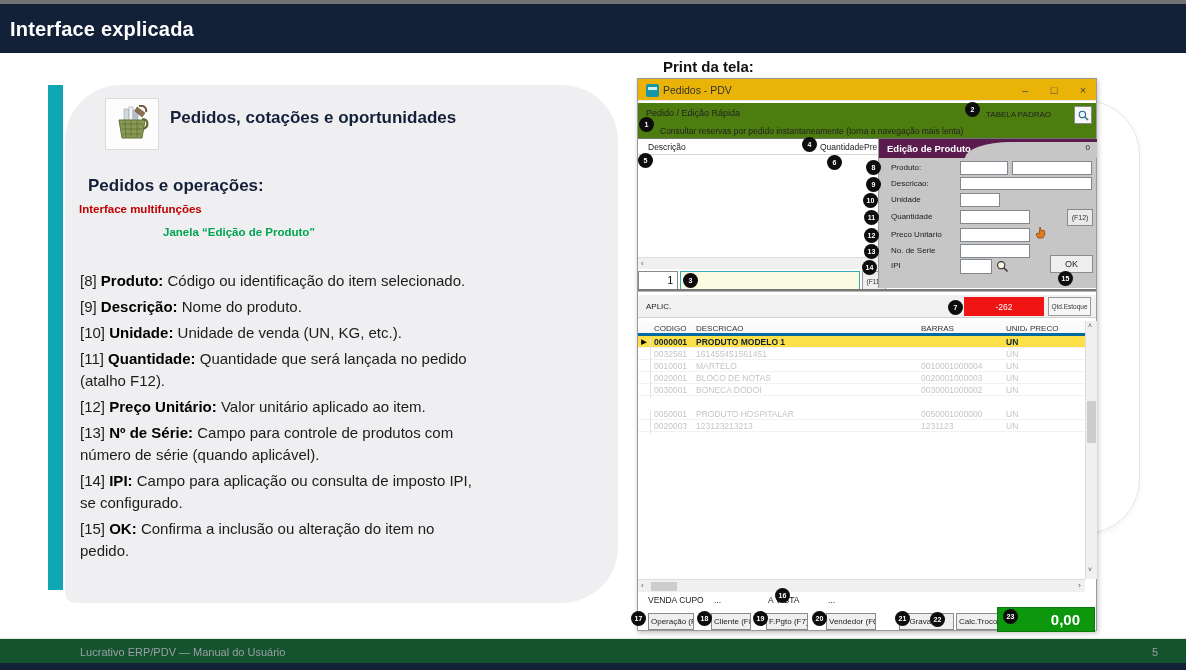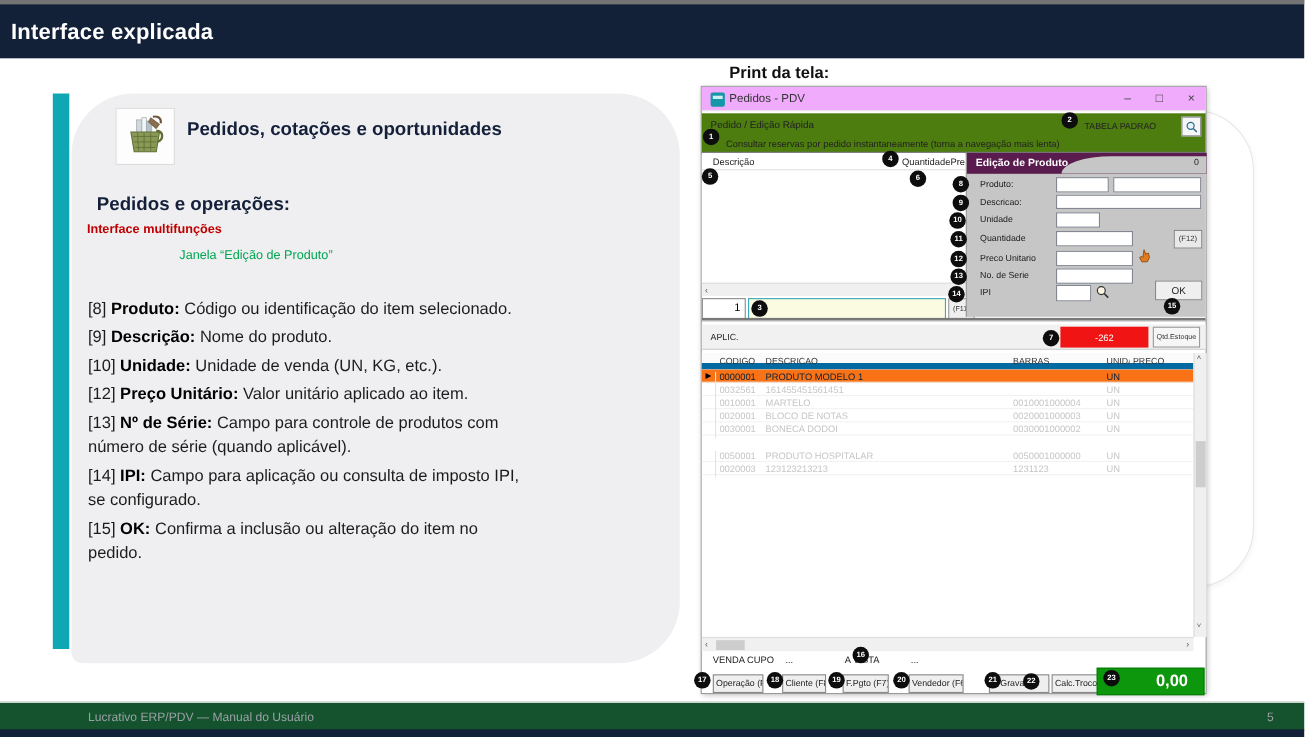--- a/index.html
+++ b/index.html
@@ -8,34 +8,34 @@
   .abs{position:absolute;}
   
   .topbar{left:0;top:0;width:1186px;height:53px;background:#122038;border-top:4px solid #737373;box-sizing:border-box;}
   .topbar h1{margin:0;padding:14px 0 0 10px;font-size:20px;font-weight:bold;color:#fff;letter-spacing:.2px;}
   .tealbar{left:48px;top:85px;width:15px;height:505px;background:#10a7b5;}
   .graycard{left:65px;top:85px;width:553px;height:518px;background:#efeff1;border-radius:56px 56px 56px 10px;}
   .iconbox{left:105px;top:98px;width:52px;height:50px;background:#fdfdfd;border:1px solid #dcdcdc;display:flex;align-items:center;justify-content:center;}
   .cardtitle{left:170px;top:108px;width:420px;font-size:17px;font-weight:bold;color:#14203a;}
   .subtitle{left:88px;top:176px;font-size:17px;font-weight:bold;color:#14203a;}
   .redline{left:79px;top:203px;font-size:11.5px;font-weight:bold;color:#c00000;}
-  .greenline{left:163px;top:226px;font-size:11.5px;font-weight:normal;color:#00a651;}
+  .greenline{left:163px;top:226px;font-size:11.5px;font-weight:bold;color:#00a651;}
   .items{left:80px;top:270px;width:395px;font-size:15px;line-height:22px;color:#1c1c1c;}
   .items p{margin:0 0 4px 0;}
   .items b{color:#000;}
   .printlbl{left:663px;top:58px;font-size:15px;font-weight:bold;color:#111;}
   .footer{left:0;top:638px;width:1186px;height:25px;background:#14532d;border-top:1px solid #e3e3e3;}
   .footer .fl{position:absolute;left:80px;top:7px;font-size:11px;color:#9aa0a6;}
   .footer .fp{position:absolute;right:28px;top:7px;font-size:11px;color:#9aa0a6;}
   .navybottom{left:0;top:663px;width:1186px;height:7px;background:#122038;}
   .decocard{left:680px;top:100px;width:458px;height:432px;background:#fff;border:1px solid #e6e6e6;border-radius:55px;box-shadow:0 2px 6px rgba(0,0,0,.05);}
   
   .win{left:637px;top:78px;width:460px;height:553px;background:#fff;border:1px solid #9a9a9a;box-shadow:1px 2px 5px rgba(0,0,0,.25);box-sizing:border-box;z-index:10;}
   .win *{box-sizing:border-box;}
-  .titlebar{position:absolute;left:0;top:0;width:458px;height:22px;background:#f0abfc;border-bottom:1px solid #e6e6e6;}
+  .titlebar{position:absolute;left:0;top:0;width:458px;height:22px;background:#eab308;border-bottom:1px solid #e6e6e6;}
   .titletxt{position:absolute;left:25px;top:5px;font-size:10.5px;color:#333;}
   .appicon{position:absolute;left:8px;top:5px;width:13px;height:13px;background:#1597a8;border-radius:2px;}
   .appicon i{position:absolute;left:2px;top:3px;width:9px;height:3px;background:#cfeef2;}
   .wctrl{position:absolute;top:3px;width:16px;height:16px;font-size:11px;color:#444;text-align:center;line-height:16px;}
   .toolbar{position:absolute;left:0;top:24px;width:458px;height:38px;background:#4d7c0f;border-bottom:3px solid #737373;}
   .tabtxt{position:absolute;left:8px;top:5px;font-size:9px;color:#222;}
   .tabela{position:absolute;left:348px;top:7px;font-size:8px;color:#222;}
   .chktxt{position:absolute;left:22px;top:23px;font-size:8.5px;color:#222;}
   .magbtn{position:absolute;width:18px;height:18px;background:#f6f6f6;border:1px solid #8a8a8a;display:flex;align-items:center;justify-content:center;}
   
@@ -55,28 +55,28 @@
   .pinp{position:absolute;background:#fff;border:1px solid #828790;}
   .pbtn{position:absolute;background:#e9e9e9;border:1px solid #8a8a8a;font-size:7px;color:#333;display:flex;align-items:center;justify-content:center;}
   .okbtn{position:absolute;left:171px;top:116px;width:43px;height:18px;background:#efefef;border:1px solid #8a8a8a;font-size:9px;color:#222;display:flex;align-items:center;justify-content:center;}
   .hdiv{position:absolute;left:0;top:210px;width:458px;height:3px;background:#787878;border-bottom:1px solid #b9b9b9;}
   
   .aplic{position:absolute;left:0;top:216px;width:458px;height:23px;background:#f1f1f1;border-bottom:1px solid #cfcfcf;}
   .aplic .lbl{position:absolute;left:8px;top:7px;font-size:8px;color:#222;}
   .redbox{position:absolute;left:326px;top:2px;width:80px;height:19px;background:#f01414;color:#fff;font-size:8.5px;display:flex;align-items:center;justify-content:center;}
   .estqbtn{position:absolute;left:410px;top:2px;width:43px;height:19px;background:#f6f6f6;border:1px solid #9a9a9a;font-size:6.5px;color:#333;display:flex;align-items:center;justify-content:center;}
   
-  .thead{position:absolute;left:0;top:242px;width:447px;height:15px;background:#fbfbfb;border-bottom:6px solid #0369a1;font-size:8px;color:#333;}
+  .thead{position:absolute;left:0;top:242px;width:447px;height:15px;background:#fbfbfb;border-bottom:3px solid #0369a1;font-size:8px;color:#333;}
   .thead span{position:absolute;top:3px;}
   .tbody{position:absolute;left:0;top:257px;width:447px;height:243px;background:#fff;}
   .trow{position:absolute;left:0;width:447px;height:12px;border-bottom:1px solid #f925;border-bottom:1px solid #f2f2f2;font-size:8.5px;color:#c6c6c6;}
   .trow span{position:absolute;top:1px;white-space:nowrap;overflow:hidden;}
   .trow .g{left:0;width:13px;height:12px;border-right:1px solid #e3e3e3;color:#000;font-size:7px;top:2px;text-align:center;}
   .trow .cc{left:16px;width:40px;} .trow .cd{left:58px;width:220px;} .trow .cb{left:283px;width:82px;} .trow .cu{left:368px;width:20px;}
-  .trow.sel{background:#f97316;color:#0b2036;font-weight:normal;}
+  .trow.sel{background:#fde047;color:#0b2036;font-weight:bold;}
   .vscroll{position:absolute;left:447px;top:242px;width:12px;height:258px;background:#f0f0f0;border-left:1px solid #dcdcdc;font-size:7px;color:#555;text-align:center;}
   .vthumb{position:absolute;left:1px;top:80px;width:9px;height:42px;background:#cdcdcd;}
   .hscroll{position:absolute;left:0;top:500px;width:447px;height:13px;background:#f0f0f0;border-top:1px solid #dcdcdc;font-size:8px;color:#555;}
   .hthumb{position:absolute;left:13px;top:2px;width:26px;height:9px;background:#cdcdcd;}
   
   .statusrow{position:absolute;left:0;top:516px;width:458px;height:16px;font-size:8.5px;color:#222;}
   .btnrow button{position:absolute;top:534px;height:17px;background:#efefef;border:1px solid #8a8a8a;font-size:8px;color:#222;white-space:nowrap;overflow:hidden;padding:0 2px;font-family:"Liberation Sans",sans-serif;}
   .totalbox{position:absolute;left:359px;top:528px;width:98px;height:25px;background:#0c970c;border:1px solid #0a7a0a;color:#fff;font-size:15px;font-weight:bold;display:flex;align-items:center;justify-content:flex-end;padding-right:14px;}
   
   .badge{position:absolute;width:15px;height:15px;border-radius:50%;background:#0d0d0d;color:#fff;
@@ -107,20 +107,21 @@
   </div>
   <div class="abs subtitle">Pedidos e operações:</div>
   <div class="abs cardtitle">Pedidos, cotações e oportunidades</div>
   <div class="abs redline">Interface multifunções</div>
   <div class="abs greenline">Janela “Edição de Produto”</div>
 
   <div class="abs items">
     <p><span>[8]</span> <b>Produto:</b> <span>Código ou identificação do item selecionado.</span></p>
     <p><span>[9]</span> <b>Descrição:</b> <span>Nome do produto.</span></p>
     <p><span>[10]</span> <b>Unidade:</b> <span>Unidade de venda (UN, KG, etc.).</span></p>
+    <p><span>[11]</span> <b>Quantidade:</b> <span>Quantidade que será lançada no pedido (atalho F12).</span></p>
     <p><span>[12]</span> <b>Preço Unitário:</b> <span>Valor unitário aplicado ao item.</span></p>
     <p><span>[13]</span> <b>Nº de Série:</b> <span>Campo para controle de produtos com número de série (quando aplicável).</span></p>
     <p><span>[14]</span> <b>IPI:</b> <span>Campo para aplicação ou consulta de imposto IPI, se configurado.</span></p>
     <p><span>[15]</span> <b>OK:</b> <span>Confirma a inclusão ou alteração do item no pedido.</span></p>
   </div>
 
   <div class="abs printlbl">Print da tela:</div>
   <div class="abs decocard"></div>
 
   <div class="abs win">

